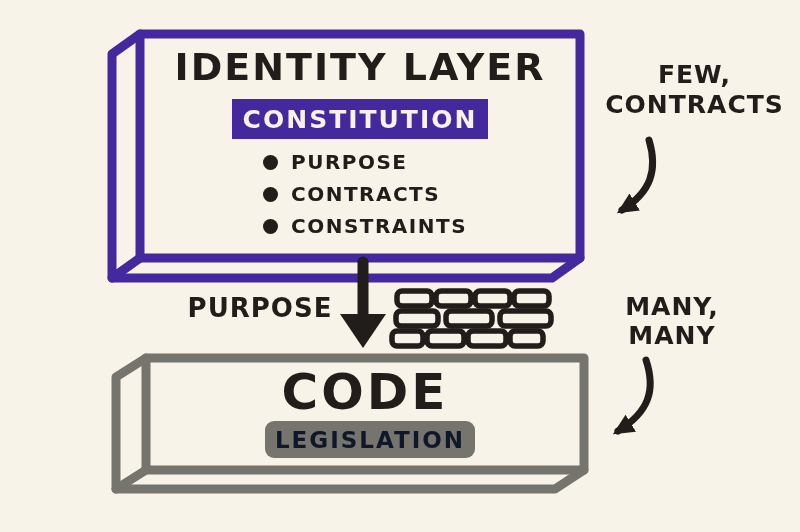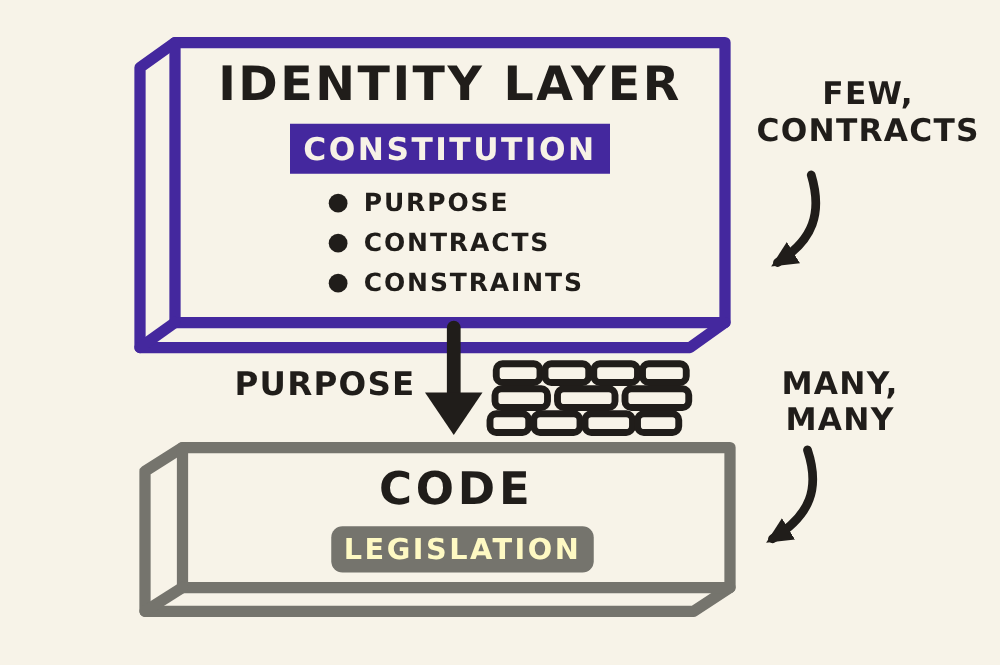--- a/index.html
+++ b/index.html
@@ -50,21 +50,21 @@
   }
   .bullet-label {
     font-size: 20px; letter-spacing: 1.5px;
   }
   .label-governs {
     left: 178px; top: 293px; width: 164px;
     font-size: 26px; letter-spacing: 1px; line-height: 30px;
   }
   .title-code {
     left: 146px; top: 369px; width: 438px;
-    font-size: 36px; letter-spacing: 3px; line-height: 46px;
+    font-size: 50px; letter-spacing: 3px; line-height: 46px;
   }
   .badge-legislation {
     left: 265px; top: 421px; width: 210px; height: 37px;
     line-height: 38px; font-size: 23px; border-radius: 9px;
   }
   .ann-top {
     left: 602px; top: 60px; width: 185px;
     font-size: 25px; letter-spacing: 1px; line-height: 30px;
   }
   .ann-bottom {
@@ -135,21 +135,21 @@
     <div class="bullet-row">
       <span class="bullet-dot"></span>
       <span class="bullet-label">CONSTRAINTS</span>
     </div>
   </div>
 
   <div class="txt label-governs">PURPOSE</div>
 
   <div class="txt title-code">CODE</div>
 
-  <div class="badge badge-legislation" style="background-color: rgb(117, 116, 109); color: #fef9c3;">LEGISLATION</div>
+  <div class="badge badge-legislation" style="background-color: rgb(117, 116, 109); color: #0f172a;">LEGISLATION</div>
 
   <div class="txt ann-top">
     <div>FEW,</div>
     <div>CONTRACTS</div>
   </div>
 
   <div class="txt ann-bottom">
     <div>MANY,</div>
     <div>MANY</div>
   </div>

